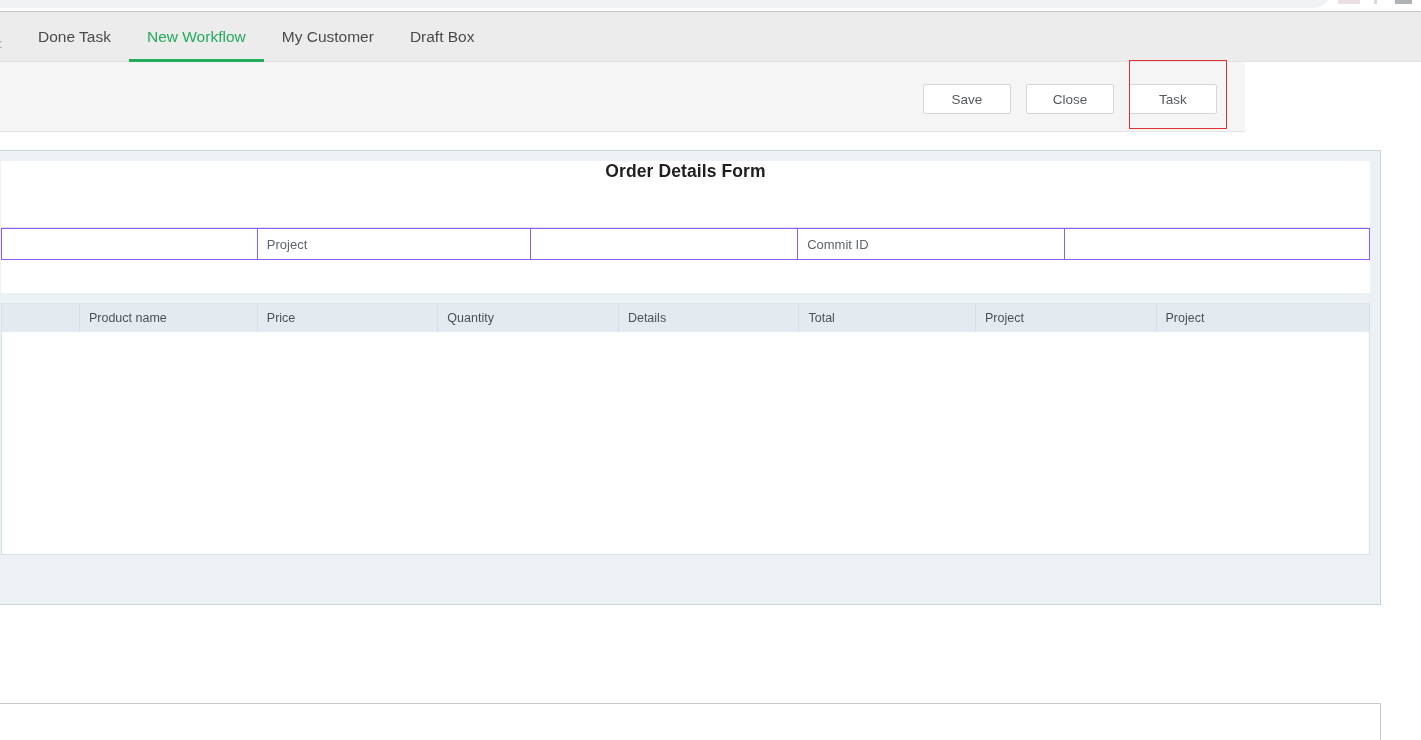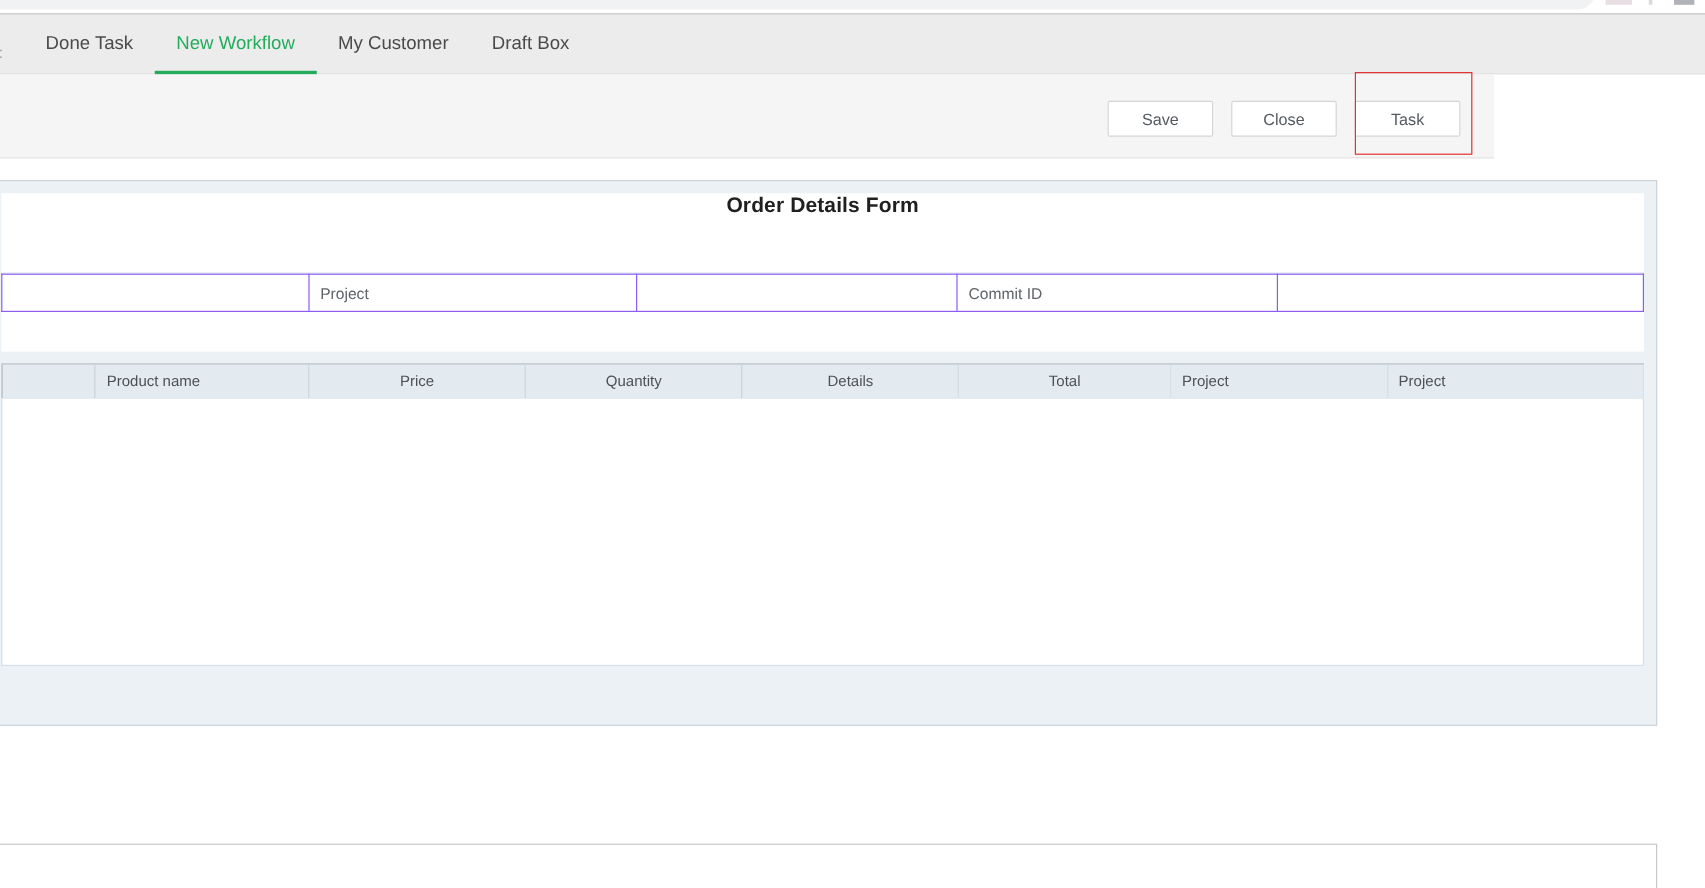--- a/index.html
+++ b/index.html
@@ -131,37 +131,37 @@
     padding: 0 9px;
     vertical-align: middle;
     background: #ffffff;
   }
   table.formtable td.lbl { color: #5f6469; }
   table.formtable td.val { background: #ffffff; }
 
   
   .sec-grid {
     top: 152px; height: 252px;
-    background: #737373;
+    background: #bef264;
     border-top: 1px solid #dfe6ea;
   }
   table.datagrid { width: 100%; border-collapse: collapse; table-layout: fixed; }
   table.datagrid th {
     height: 28px;
     background: #e3ebf1;
     border: 1px solid #d6e0e8;
     border-top: none;
     font-size: 12.5px;
     font-weight: normal;
     color: #4c5156;
     padding: 0 9px;
     white-space: nowrap;
   }
   table.datagrid th.al { text-align: left; }
-  table.datagrid th.ar { text-align: center; }
+  table.datagrid th.ar { text-align: left; }
   .grid-body {
     position: absolute; left: 0; right: 0; top: 28px; bottom: 0;
     background: #ffffff;
     border-left: 1px solid #d6e0e8;
     border-right: 1px solid #d6e0e8;
     border-bottom: 1px solid #d6e0e8;
   }
 
   
   .card-foot {

